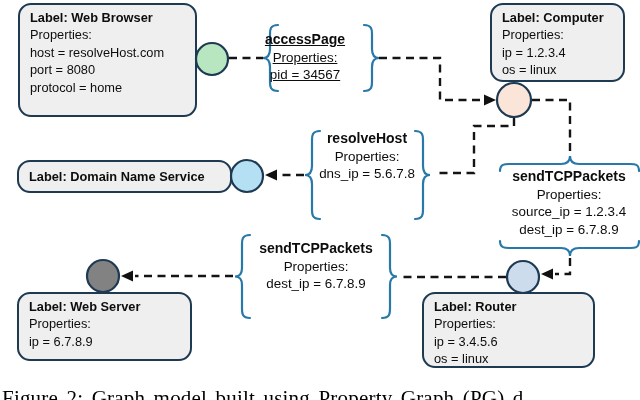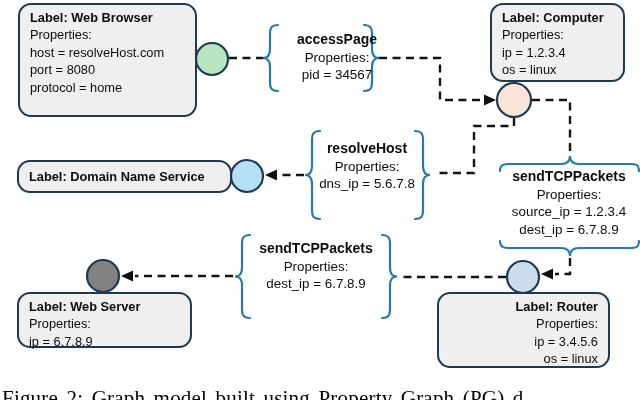--- a/index.html
+++ b/index.html
@@ -34,27 +34,27 @@
     <div class="nb-label">Label: Computer</div>
     <div>Properties:</div>
     <div>ip = 1.2.3.4</div>
     <div>os = linux</div>
   </div>
 
   <div class="node-box dns-box" style="left:17px;top:160px;width:215px;height:33px;">
     <div class="nb-label">Label: Domain Name Service</div>
   </div>
 
-  <div class="node-box" style="left:17px;top:292px;width:175px;height:56px;">
+  <div class="node-box" style="left:17px;top:292px;width:175px;height:69px;">
     <div class="nb-label">Label: Web Server</div>
     <div>Properties:</div>
     <div>ip = 6.7.8.9</div>
   </div>
 
-  <div class="node-box" style="left:437px;top:292px;width:173px;height:76px;text-align:right;">
+  <div class="node-box" style="left:422px;top:292px;width:173px;height:76px;">
     <div class="nb-label">Label: Router</div>
     <div>Properties:</div>
     <div>ip = 3.4.5.6</div>
     <div>os = linux</div>
   </div>
 
   <svg class="layer" width="640" height="400" viewBox="0 0 640 400">
 
     <g stroke="#141414" stroke-width="2.4" fill="none" stroke-dasharray="8 5.5">
       <path d="M229,58 L263,58"></path>
@@ -87,27 +87,27 @@
 
     <g stroke="#1e3a52" stroke-width="2.2">
       <circle cx="212" cy="59" r="16" fill="#b8e6c0"></circle>
       <circle cx="514" cy="100" r="17" fill="#fbe5d9"></circle>
       <circle cx="247" cy="176" r="16" fill="#b5dff2"></circle>
       <circle cx="103" cy="276" r="16" fill="#828282"></circle>
       <circle cx="523" cy="277" r="16" fill="#ccdcec"></circle>
     </g>
   </svg>
 
-  <div class="edge-label" style="left:280px;top:31px;width:114px;">
+  <div class="edge-label" style="left:248px;top:31px;width:114px;text-decoration:underline;">
     <div class="el-name">accessPage</div>
     <div>Properties:</div>
     <div>pid = 34567</div>
   </div>
 
-  <div class="edge-label" style="left:303px;top:140px;width:128px;">
+  <div class="edge-label" style="left:303px;top:130px;width:128px;">
     <div class="el-name">resolveHost</div>
     <div>Properties:</div>
     <div>dns_ip = 5.6.7.8</div>
   </div>
 
   <div class="edge-label" style="left:496px;top:168px;width:146px;">
     <div class="el-name">sendTCPPackets</div>
     <div>Properties:</div>
     <div>source_ip = 1.2.3.4</div>
     <div>dest_ip = 6.7.8.9</div>

